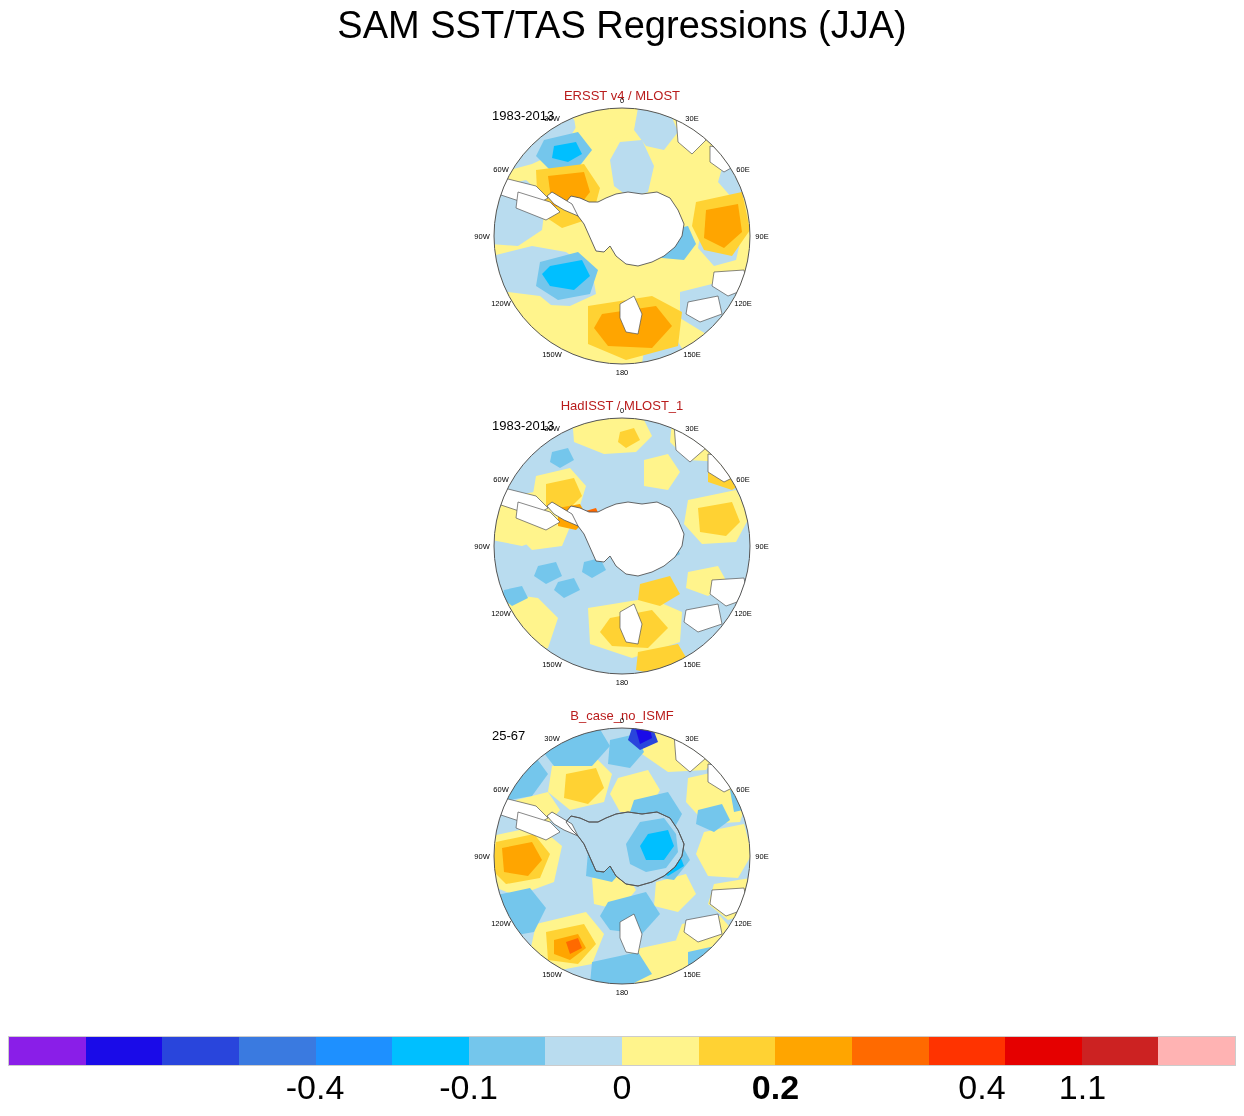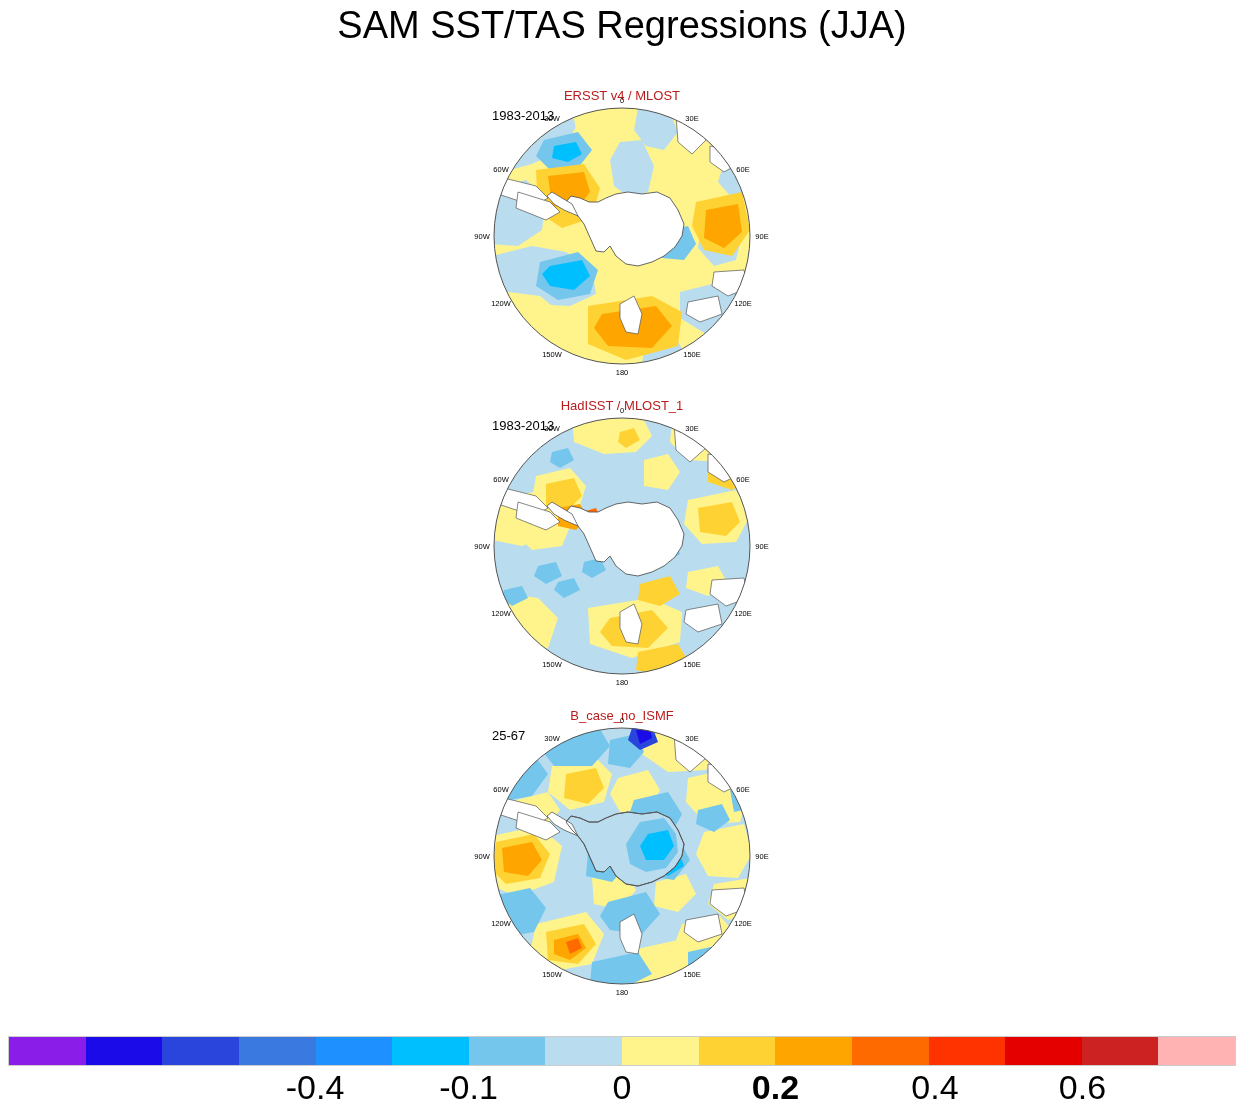--- a/index.html
+++ b/index.html
@@ -300,15 +300,15 @@
     <div class="sw" style="background: rgb(229, 0, 0);"></div>
     <div class="sw" style="background: rgb(204, 34, 34);"></div>
     <div class="sw" style="background: rgb(255, 179, 179);"></div>
   </div>
 <div id="cb-labels">
     <span style="left: 144px; margin-top: 42px;">-0.6</span>
     <span style="left: 315px;">-0.4</span>
     <span style="left: 468.5px;">-0.1</span>
     <span style="left: 622px;">0</span>
     <span style="left: 775.5px; font-weight: bold;">0.2</span>
-    <span style="left: 935px; text-align: center;">0.4</span>
-    <span style="left: 1082.5px;">0.6</span>
+    <span style="left: 982px; text-align: center;">0.4</span>
+    <span style="left: 1082.5px;">1.1</span>
   </div>
 
 </body></html>

